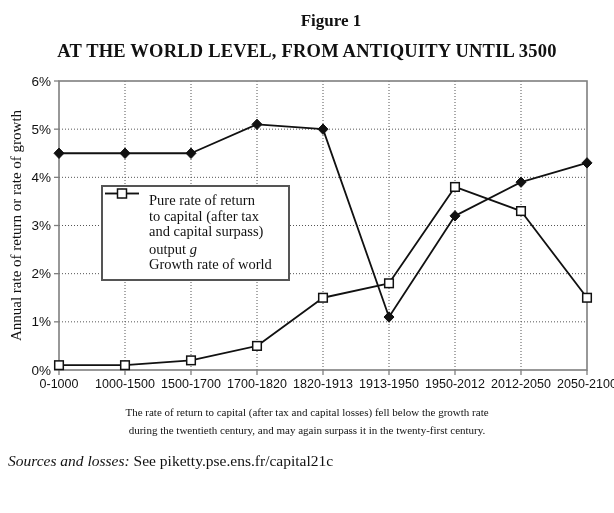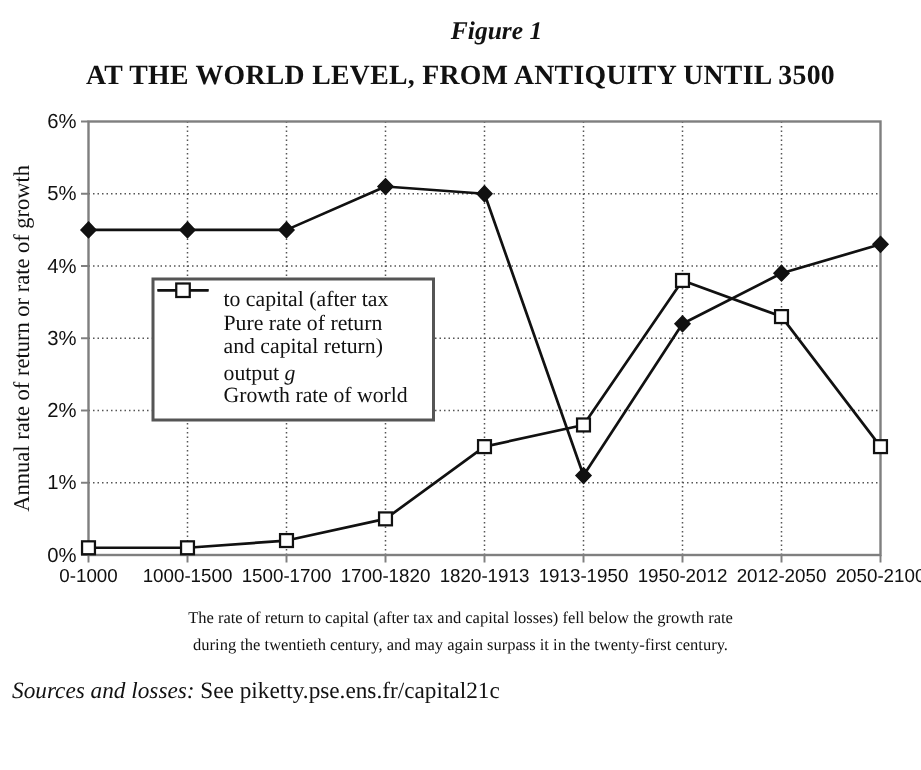--- a/index.html
+++ b/index.html
@@ -2,21 +2,21 @@
 <html><head>
 <meta charset="utf-8">
 <style>
   html,body{margin:0;padding:0;background:#fff;}
   body{
     width:614px;height:513px;overflow:hidden;position:relative;
     font-family:"Liberation Serif",serif;color:#111;
   }
   .figure-label{
     margin-top:10px;text-align:center;
-    font-style:italic;font-weight:600;font-size:17px;line-height:22px;margin-left:48px;
+    font-weight:600;font-size:17px;line-height:22px;margin-left:48px;
   }
   .chart-title{
     margin-top:8px;text-align:center;font-weight:bold;
     font-size:18.5px;line-height:23px;letter-spacing:0.2px;white-space:nowrap;
   }
   .chart-wrap{position:relative;width:614px;height:330px;margin-top:6px;}
   .chart-wrap svg{position:absolute;left:0;top:0;}
   .y-axis-title{
     position:absolute;left:-134px;top:147px;width:300px;height:19px;
     transform:rotate(-90deg);text-align:center;
@@ -122,23 +122,23 @@
 
   <div class="legend">
     <div class="leg-row">
       <span class="leg-marker">
         <svg width="38" height="13">
           <line x1="2" y1="6.5" x2="36" y2="6.5" stroke="#111" stroke-width="1.6"></line>
           <path d="M19 1.5 L24 6.5 L19 11.5 L14 6.5 Z" fill="#111"></path>
         </svg>
       </span>
       <span class="leg-text">
+        <span class="leg-line">Pure rate of return</span>
         <span class="leg-line">to capital (after tax</span>
-        <span class="leg-line">Pure rate of return</span>
-        <span class="leg-line">and capital return)</span>
+        <span class="leg-line">and capital surpass)</span>
       </span>
     </div>
     <div class="leg-row">
       <span class="leg-marker">
         <svg width="38" height="13">
           <line x1="2" y1="6.5" x2="36" y2="6.5" stroke="#111" stroke-width="1.6"></line>
           <rect x="14.5" y="2" width="9" height="9" fill="#fff" stroke="#111" stroke-width="1.5"></rect>
         </svg>
       </span>
       <span class="leg-text">

